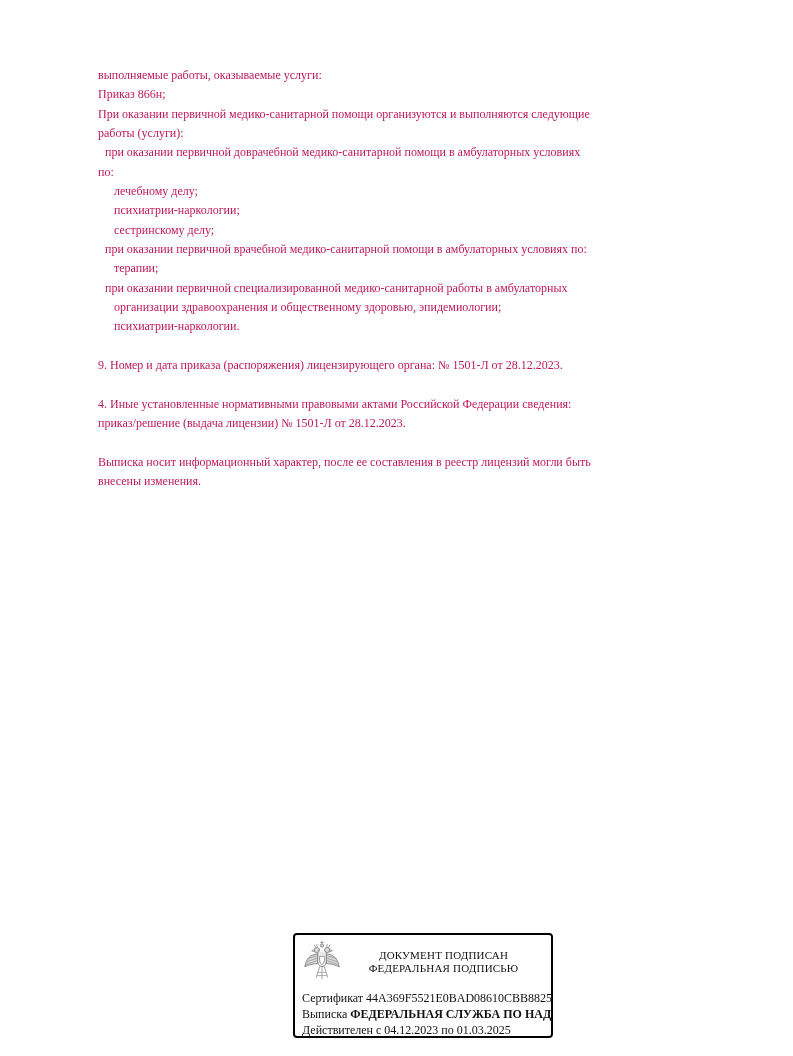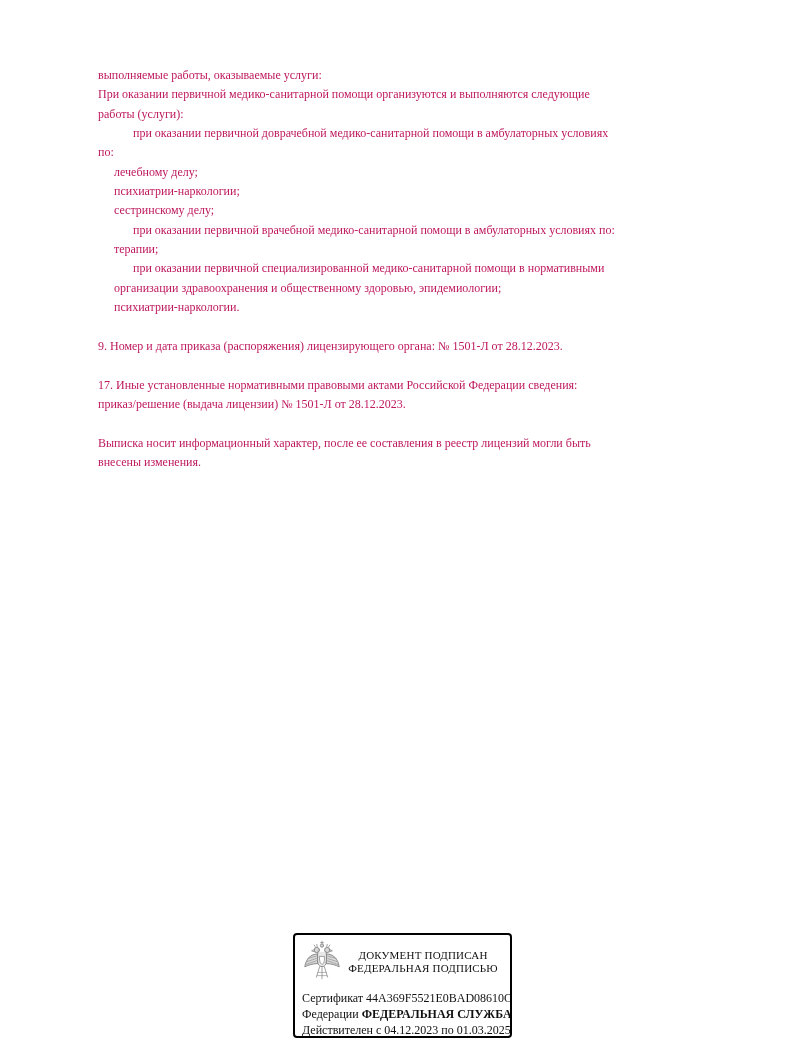--- a/index.html
+++ b/index.html
@@ -21,29 +21,29 @@
     left: 98px;
     top: 66px;
     width: 655px;
     font-size: 12px;
     line-height: 19.35px;
     color: #be185d;
     text-align: left;
   }
   .doc-line { white-space: nowrap; }
   .indent-0 { padding-left: 0; }
-  .indent-1 { padding-left: 7px; margin-left: 28px; }
+  .indent-1 { padding-left: 7px; }
   .indent-2 { padding-left: 16px; }
 
   
   .stamp {
     position: absolute;
     left: 293px;
     top: 933px;
-    width: 219px;
+    width: 260px;
     height: 105px;
     border: 2px solid #000000;
     border-radius: 4px;
     box-sizing: border-box;
     background: #ffffff;
     overflow: hidden;
   }
   .stamp-top {
     display: flex;
     align-items: center;
@@ -71,36 +71,37 @@
     white-space: nowrap;
     color: #111111;
   }
   .owner-value { font-weight: bold; }
 </style>
 </head>
 <body>
 
 <div class="doc-text">
     <div class="doc-line indent-0">выполняемые работы, оказываемые услуги:</div>
+    <div class="doc-line indent-0">Приказ 866н;</div>
     <div class="doc-line indent-0">При оказании первичной медико-санитарной помощи организуются и выполняются следующие</div>
     <div class="doc-line indent-0">работы (услуги):</div>
     <div class="doc-line indent-1">при оказании первичной доврачебной медико-санитарной помощи в амбулаторных условиях</div>
     <div class="doc-line indent-0">по:</div>
     <div class="doc-line indent-2">лечебному делу;</div>
     <div class="doc-line indent-2">психиатрии-наркологии;</div>
     <div class="doc-line indent-2">сестринскому делу;</div>
     <div class="doc-line indent-1">при оказании первичной врачебной медико-санитарной помощи в амбулаторных условиях по:</div>
     <div class="doc-line indent-2">терапии;</div>
-    <div class="doc-line indent-1">при оказании первичной специализированной медико-санитарной помощи в нормативными</div>
+    <div class="doc-line indent-1">при оказании первичной специализированной медико-санитарной работы в амбулаторных</div>
     <div class="doc-line indent-2">организации здравоохранения и общественному здоровью, эпидемиологии;</div>
     <div class="doc-line indent-2">психиатрии-наркологии.</div>
     <div class="doc-line indent-0">&nbsp;</div>
     <div class="doc-line indent-0">9. Номер и дата приказа (распоряжения) лицензирующего органа: № 1501-Л от 28.12.2023.</div>
     <div class="doc-line indent-0">&nbsp;</div>
-    <div class="doc-line indent-0">17. Иные установленные нормативными правовыми актами Российской Федерации сведения:</div>
+    <div class="doc-line indent-0">4. Иные установленные нормативными правовыми актами Российской Федерации сведения:</div>
     <div class="doc-line indent-0">приказ/решение (выдача лицензии) № 1501-Л от 28.12.2023.</div>
     <div class="doc-line indent-0">&nbsp;</div>
     <div class="doc-line indent-0">Выписка носит информационный характер, после ее составления в реестр лицензий могли быть</div>
     <div class="doc-line indent-0">внесены изменения.</div>
   </div>
 
 <div class="stamp">
   <div class="stamp-top">
     <svg class="emblem" viewBox="0 0 100 108" fill="none" stroke="#8a8a8a" stroke-width="2.5" stroke-linecap="round" stroke-linejoin="round">
 
@@ -128,16 +129,16 @@
       <path d="M44 66 L36 92 M50 68 L50 96 M56 66 L64 92" stroke-width="2"></path>
       <path d="M40 80 L60 80 M38 88 L62 88" stroke-width="1.6"></path>
     </svg>
     <div class="stamp-title">
       <div>ДОКУМЕНТ ПОДПИСАН</div>
       <div>ФЕДЕРАЛЬНАЯ ПОДПИСЬЮ</div>
     </div>
   </div>
   <div class="stamp-lines">
     <div><span>Сертификат</span>&nbsp;<span>44A369F5521E0BAD08610CBB88257ED3</span></div>
-    <div><span>Федерации</span>&nbsp;<span class="owner-value">ФЕДЕРАЛЬНАЯ СЛУЖБА ПО НАДЗОРУ В С</span></div>
+    <div><span>Выписка</span>&nbsp;<span class="owner-value">ФЕДЕРАЛЬНАЯ СЛУЖБА ПО НАДЗОРУ В С</span></div>
     <div>Действителен с 04.12.2023 по 01.03.2025</div>
   </div>
 </div>
 
 </body></html>

